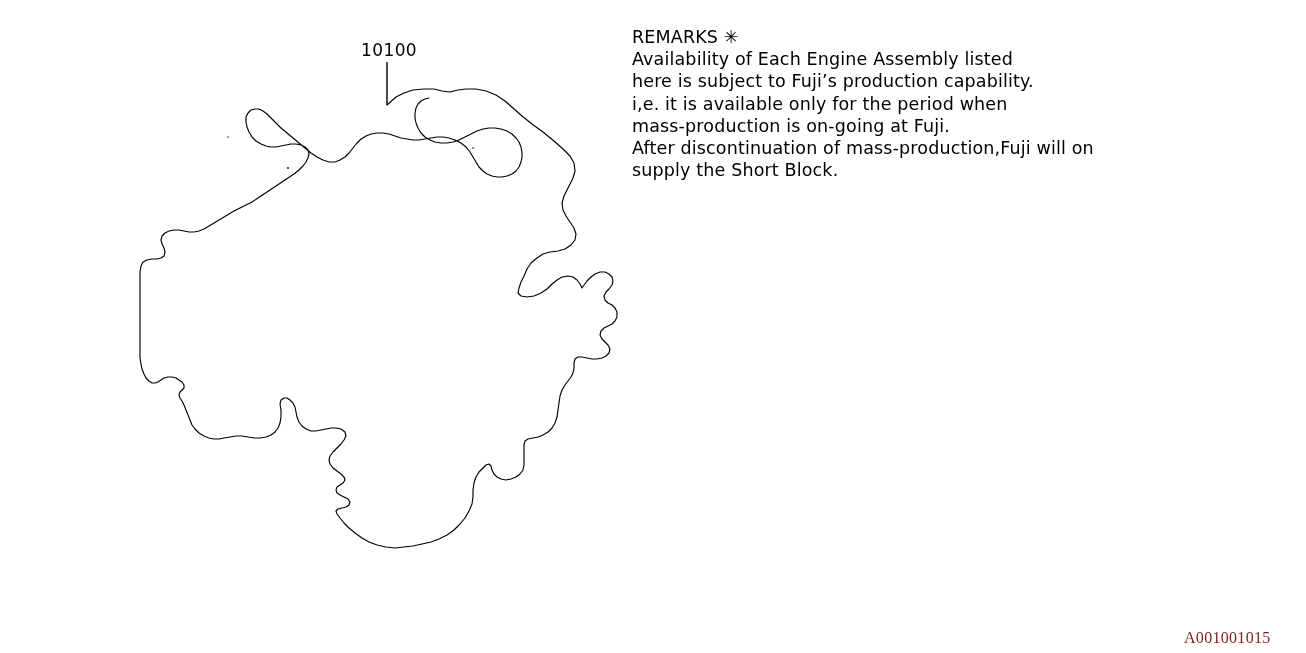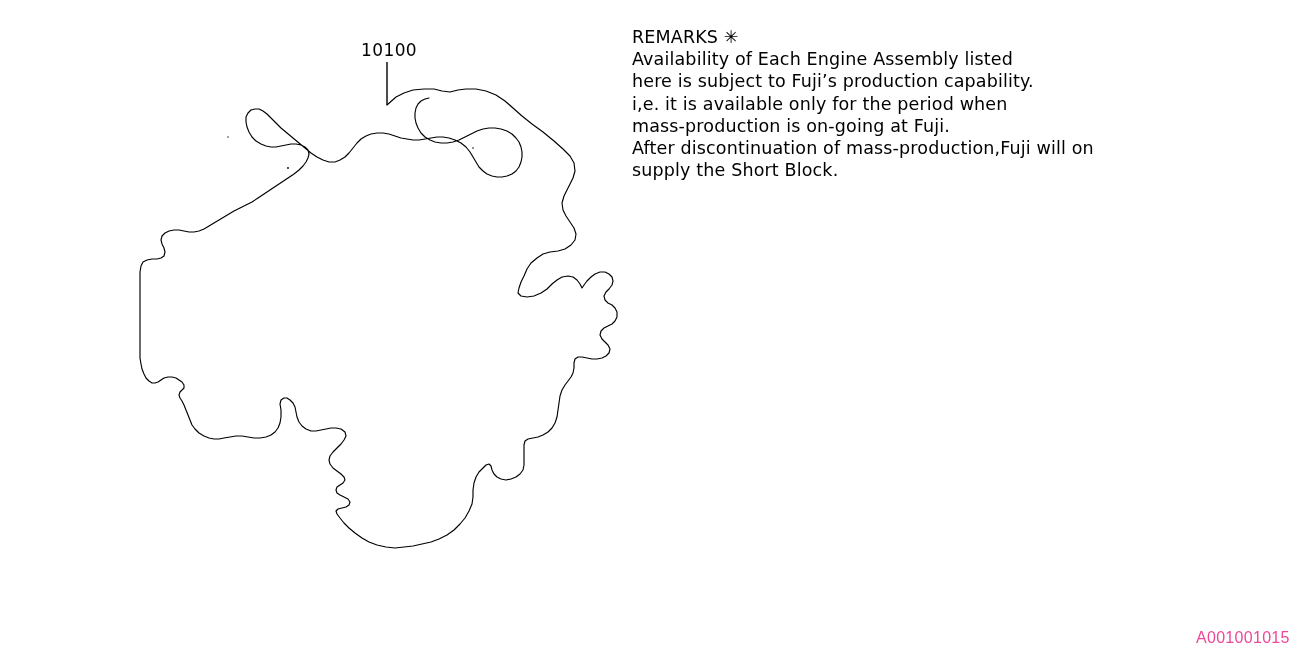--- a/index.html
+++ b/index.html
@@ -65,27 +65,26 @@
     white-space: nowrap;
   }
   #remarks-block .remark-line {
     display: block;
     height: 22.2px;
   }
   #diagram-code {
     position: absolute;
     left: 1184px;
     top: 629px;
-    font-family: Liberation Sans, sans-serif;
+    font-family: Liberation Serif, serif;
     font-size: 16px;
     line-height: 18px;
-    color: #ec4899;
+    color: #7f1d1d;
     letter-spacing: 0.3px;
     white-space: nowrap;
-    margin-left: 12px;
   }
 </style>
 </head>
 <body>
 
 <div id="page">
 
   <svg id="diagram-svg" viewBox="0 0 1306 653" xmlns="http://www.w3.org/2000/svg">
     <g>
       <path id="outline-path" class="outline-path" d="M 387 105 L 396 97 L 404 93 L 413 90 L 424 89 L 434 89 L 442 91 L 450 92 L 458 90 L 466 89 L 476 89 L 486 91 L 496 95 L 505 101 L 513 108 L 522 116 L 532 124 L 543 132 L 554 141 L 563 149 L 570 156 L 574 163 L 575 171 L 573 178 L 570 184 L 567 190 L 564 196 L 562 203 L 563 210 L 566 216 L 570 222 L 574 228 L 576 234 L 575 240 L 571 245 L 565 249 L 558 251 L 550 252 L 543 254 L 537 258 L 531 263 L 527 269 L 524 276 L 521 282 L 519 288 L 518 293 L 521 296 L 527 297 L 534 296 L 541 293 L 547 289 L 552 284 L 557 280 L 562 277 L 568 276 L 573 277 L 577 280 L 580 284 L 582 288 L 584 285 L 587 281 L 591 277 L 595 274 L 600 272 L 605 272 L 609 274 L 612 277 L 613 281 L 612 285 L 609 289 L 606 292 L 604 296 L 605 300 L 608 303 L 612 305 L 615 308 L 617 312 L 617 317 L 615 321 L 612 324 L 608 326 L 604 328 L 601 331 L 600 335 L 602 339 L 605 342 L 608 345 L 610 349 L 609 353 L 606 356 L 602 358 L 597 359 L 592 359 L 587 358 L 582 357 L 578 357 L 575 359 L 574 363 L 574 368 L 573 373 L 571 377 L 568 381 L 565 385 L 562 390 L 560 396 L 559 403 L 558 410 L 557 417 L 555 423 L 552 428 L 548 432 L 543 435 L 538 437 L 533 438 L 528 439 L 525 441 L 524 445 L 524 451 L 524 458 L 524 465 L 523 470 L 520 474 L 516 477 L 511 479 L 506 480 L 501 479 L 497 477 L 494 474 L 492 470 L 491 466 L 489 464 L 486 465 L 483 468 L 479 472 L 476 477 L 474 483 L 473 490 L 473 497 L 472 504 L 469 511 L 465 518 L 460 524 L 454 530 L 447 535 L 439 539 L 431 542 L 422 544 L 413 546 L 404 547 L 395 548 L 386 547 L 377 545 L 369 542 L 362 538 L 355 533 L 349 528 L 344 523 L 340 518 L 337 514 L 336 511 L 338 509 L 342 508 L 346 507 L 349 505 L 350 502 L 348 499 L 344 497 L 340 495 L 337 493 L 336 490 L 337 487 L 340 485 L 343 483 L 345 480 L 344 477 L 341 474 L 337 471 L 333 468 L 330 464 L 329 460 L 330 456 L 333 452 L 337 448 L 341 444 L 344 440 L 346 436 L 345 432 L 341 429 L 336 428 L 331 428 L 326 429 L 321 430 L 316 431 L 311 431 L 306 429 L 302 426 L 299 422 L 297 417 L 296 412 L 295 407 L 293 403 L 290 400 L 287 398 L 284 398 L 281 400 L 280 404 L 281 410 L 281 417 L 280 423 L 278 428 L 275 432 L 271 435 L 266 437 L 260 438 L 254 438 L 248 437 L 242 436 L 236 436 L 230 437 L 224 438 L 219 439 L 214 439 L 209 438 L 204 436 L 199 433 L 195 429 L 192 425 L 190 420 L 188 415 L 186 410 L 184 405 L 182 401 L 180 398 L 179 395 L 180 392 L 182 390 L 184 388 L 184 385 L 182 382 L 179 380 L 176 378 L 172 377 L 168 377 L 164 378 L 161 380 L 158 382 L 155 383 L 152 383 L 149 381 L 146 378 L 144 374 L 142 369 L 141 364 L 140 358 L 140 351 L 140 344 L 140 336 L 140 328 L 140 320 L 140 312 L 140 304 L 140 296 L 140 288 L 140 280 L 140 272 L 141 266 L 143 262 L 147 260 L 152 259 L 157 259 L 161 258 L 164 256 L 165 252 L 164 248 L 162 244 L 161 240 L 162 236 L 165 233 L 169 231 L 174 230 L 179 230 L 184 231 L 189 232 L 194 232 L 199 231 L 204 229 L 209 226 L 214 223 L 219 220 L 224 217 L 229 214 L 234 211 L 240 208 L 246 205 L 252 202 L 258 198 L 264 194 L 270 190 L 276 186 L 282 182 L 288 178 L 294 174 L 299 170 L 303 166 L 306 162 L 308 158 L 309 154 L 308 150 L 305 147 L 301 145 L 296 144 L 291 144 L 286 145 L 281 146 L 276 147 L 271 147 L 266 146 L 261 144 L 256 141 L 252 137 L 249 132 L 247 127 L 246 122 L 246 117 L 248 113 L 251 110 L 255 109 L 259 109 L 263 111 L 267 114 L 271 118 L 276 123 L 281 128 L 287 133 L 293 138 L 299 143 L 305 148 L 311 153 L 317 157 L 323 160 L 329 162 L 335 162 L 340 160 L 345 157 L 349 153 L 353 148 L 357 143 L 361 139 L 366 136 L 371 134 L 377 133 L 383 133 L 389 134 L 395 136 L 401 138 L 407 139 L 413 140 L 419 140 L 425 139 L 431 138 L 437 137 L 443 137 L 449 138 L 455 140 L 461 143 L 466 147 L 470 152 L 473 157 L 476 162 L 479 167 L 483 171 L 487 174 L 492 176 L 497 177 L 502 177 L 507 176 L 512 174 L 516 171 L 519 167 L 521 162 L 522 157 L 522 152 L 521 147 L 519 142 L 516 138 L 512 134 L 507 131 L 501 129 L 495 128 L 489 128 L 483 129 L 477 131 L 471 134 L 465 137 L 459 140 L 453 142 L 447 143 L 441 143 L 435 142 L 430 140 L 425 137 L 421 133 L 418 128 L 416 123 L 415 118 L 415 113 L 416 108 L 418 104 L 421 101 L 425 99 L 429 98"></path>

